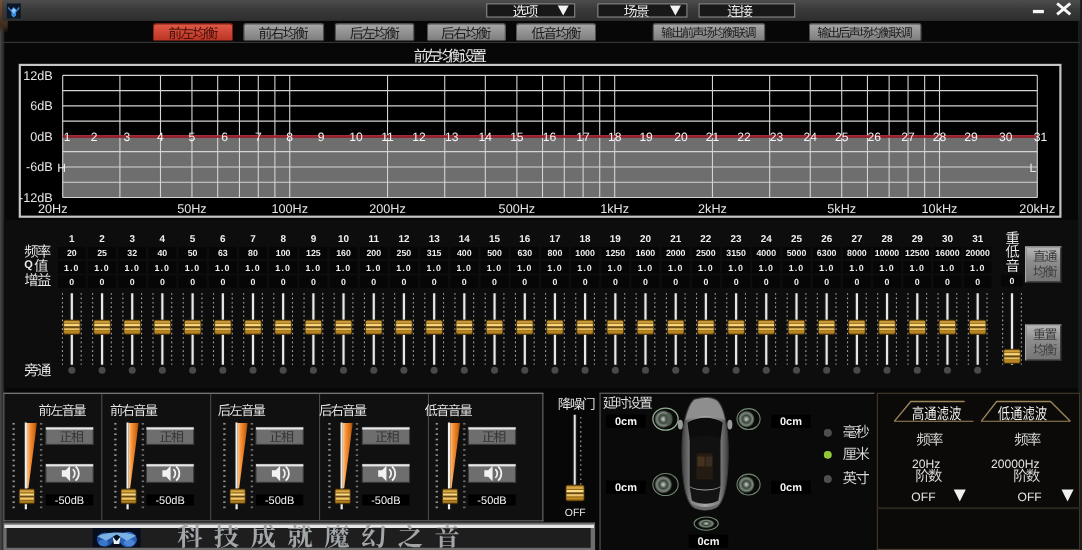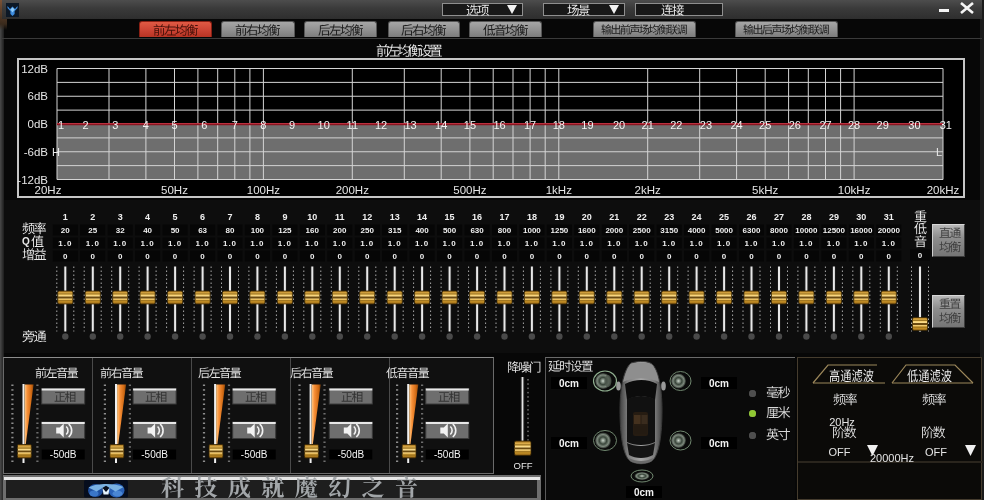--- a/index.html
+++ b/index.html
@@ -1288,21 +1288,21 @@
     </svg>
 <svg class="cn" style="left:832.5px;top:394px;width:24.7px;height:10.5px;fill:#d8d8d8;" viewBox="0 -780 1880 800">
       <use href="#g9891" x="0"></use>
       <use href="#g7387" x="880"></use>
     </svg>
 <svg class="cn" style="left:921.5px;top:394px;width:24.7px;height:10.5px;fill:#d8d8d8;" viewBox="0 -780 1880 800">
       <use href="#g9891" x="0"></use>
       <use href="#g7387" x="880"></use>
     </svg>
 <div style="position:absolute;left:842px;top:415.5px;font:normal 11px 'Liberation Sans',sans-serif;color:#e4e4e4;white-space:nowrap;letter-spacing:0;transform:translateX(-50%);">20Hz</div>
-<div style="position:absolute;left:892px;top:415.5px;font:normal 11px 'Liberation Sans',sans-serif;color:#e4e4e4;white-space:nowrap;letter-spacing:0;transform:translateX(-50%);margin-top:36px;">20000Hz</div>
+<div style="position:absolute;left:923px;top:415.5px;font:normal 11px 'Liberation Sans',sans-serif;color:#e4e4e4;white-space:nowrap;letter-spacing:0;transform:translateX(-50%);">20000Hz</div>
 <svg class="cn" style="left:832px;top:427px;width:24.7px;height:10.5px;fill:#d8d8d8;" viewBox="0 -780 1880 800">
       <use href="#g9636" x="0"></use>
       <use href="#g6570" x="880"></use>
     </svg>
 <svg class="cn" style="left:921px;top:427px;width:24.7px;height:10.5px;fill:#d8d8d8;" viewBox="0 -780 1880 800">
       <use href="#g9636" x="0"></use>
       <use href="#g6570" x="880"></use>
     </svg>
 <div style="position:absolute;left:839.5px;top:445.5px;font:normal 11px 'Liberation Sans',sans-serif;color:#e4e4e4;white-space:nowrap;letter-spacing:0;transform:translateX(-50%);">OFF</div>
 <div style="position:absolute;left:936px;top:445.5px;font:normal 11px 'Liberation Sans',sans-serif;color:#e4e4e4;white-space:nowrap;letter-spacing:0;transform:translateX(-50%);">OFF</div>

